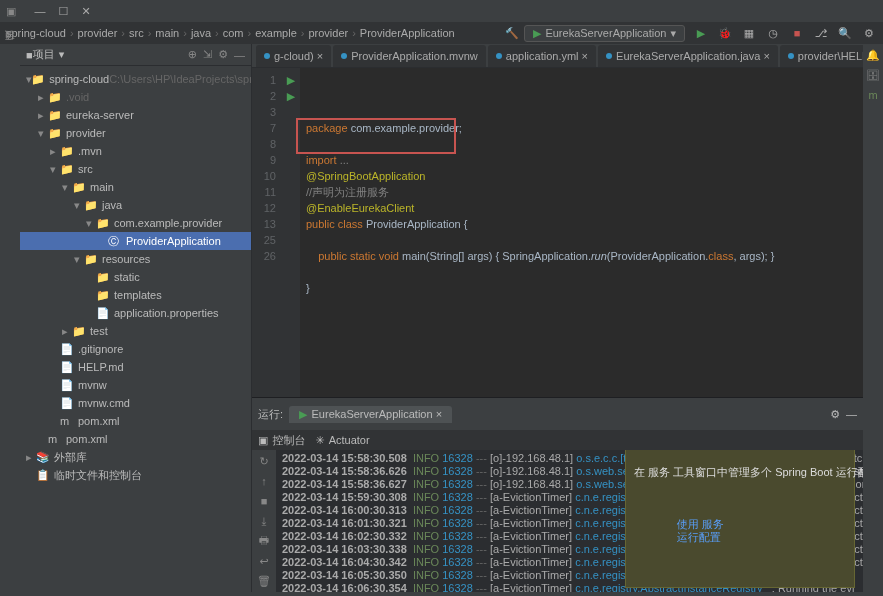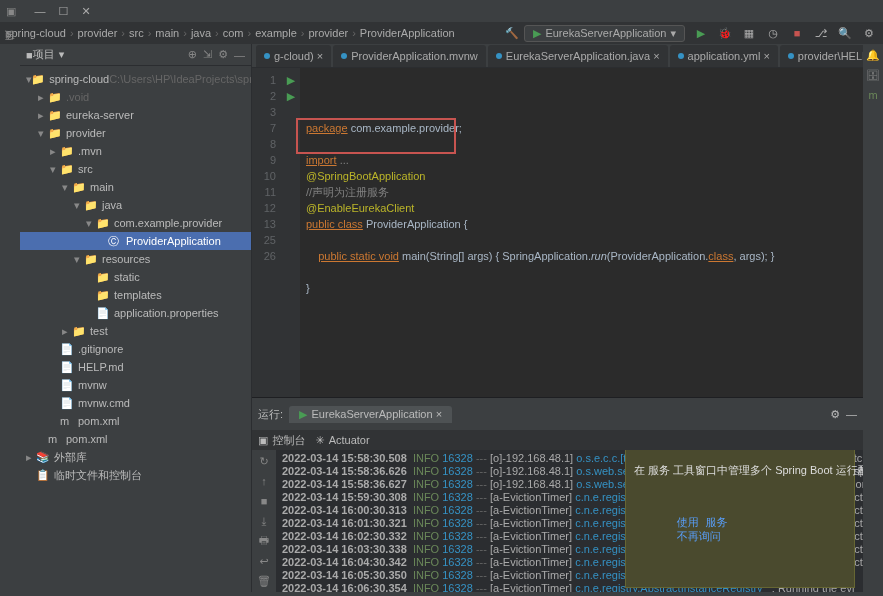--- a/index.html
+++ b/index.html
@@ -9,21 +9,21 @@
 .titlebar .title-center { flex: 1; text-align: center; color: #888; }
 .titlebar .winbtns span { margin-left: 10px; cursor: pointer; color: #aaa; }
 .navbar { height: 22px; background: #313335; display: flex; align-items: center; padding: 0 6px; color: #aaa; gap: 4px; }
 .navbar .crumb { margin-right: 4px; }
 .navbar .sep { margin-right: 4px; color: #666; }
 .navbar .fill { flex: 1; }
 .navbar .run-config { background: #3c3f41; border: 1px solid #555; padding: 1px 8px; border-radius: 3px; display: flex; align-items: center; gap: 4px; }
 .navbar .icon-btn { width: 16px; height: 16px; display: inline-flex; align-items: center; justify-content: center; margin-left: 4px; cursor: pointer; }
 .green { color: #499c54; }
 .red { color: #c75450; }
-.keyword { color: #cc7832; text-decoration: underline; }
+.keyword { color: #cc7832; }
 .comment { color: #808080; }
 .annot { color: #bbb529; }
 .body-main { flex: 1; display: flex; min-height: 0; }
 .left-gutter, .right-gutter { width: 20px; background: #3c3f41; display: flex; flex-direction: column; align-items: center; padding-top: 4px; gap: 6px; }
 .left-gutter .vlabel { writing-mode: vertical-lr; transform: rotate(180deg); color: #888; font-size: 10px; }
 .gut-icon { width: 14px; height: 14px; color: #888; cursor: pointer; display: flex; align-items: center; justify-content: center; }
 .sidebar { width: 232px; background: #3c3f41; display: flex; flex-direction: column; border-right: 1px solid #2b2d30; }
 .side-header { height: 22px; display: flex; align-items: center; padding: 0 6px; color: #bbb; border-bottom: 1px solid #2b2d30; }
 .side-header .fill { flex: 1; }
 .side-header .hicon { margin-left: 6px; cursor: pointer; color: #888; }
@@ -51,21 +51,21 @@
 .con-tools { width: 24px; background: #3c3f41; display: flex; flex-direction: column; align-items: center; padding-top: 4px; gap: 6px; }
 .con-text { flex: 1; font-family: Consolas, monospace; font-size: 10px; line-height: 13px; padding: 2px 6px; white-space: pre; overflow: hidden; color: #aaa; position: relative; }
 .log-ts { color: #aaa; font-weight: bold; }
 .log-dash { color: #666; }
 .log-info { color: #6a8759; }
 .log-pid { color: #3592c4; }
 .log-thread { color: #aaa; }
 .log-class { color: #3592c4; }
 .log-msg { color: #aaa; }
 .notif { position: absolute; right: 8px; bottom: 4px; background: #4a4a2e; border: 1px solid #666633; padding: 4px 8px; color: #ddd; font-size: 10px; width: 230px; }
-.notif .links a { color: #589df6; cursor: pointer; font-family: Liberation Mono, monospace; }
+.notif .links a { color: #589df6; cursor: pointer; }
 .statusbar { height: 4px; background: #3c3f41; }
 </style>
 </head>
 <body>
 
 <div class="titlebar">
   <span>▣</span>
   <span class="winbtns">
     <span>—</span>
     <span>☐</span>
@@ -233,25 +233,25 @@
         <div class="tab">
           <span class="dot"></span>
           <span>g-cloud) ×</span>
         </div>
         <div class="tab">
           <span class="dot"></span>
           <span>ProviderApplication.mvnw</span>
         </div>
         <div class="tab">
           <span class="dot"></span>
+          <span>application.yml ×</span>
+        </div>
+        <div class="tab">
+          <span class="dot"></span>
           <span>EurekaServerApplication.java ×</span>
-        </div>
-        <div class="tab">
-          <span class="dot"></span>
-          <span>application.yml ×</span>
         </div>
         <div class="tab">
           <span class="dot"></span>
           <span>provider\HELP.md ×</span>
         </div>
       </div>
     <div class="editor">
       <div class="lnums" id="lnums">
           <div>1</div>
           <div>2</div>
@@ -307,21 +307,21 @@
           <span class="gut-icon red">■</span>
           <span class="gut-icon">⤓</span>
           <span class="gut-icon">🖶</span>
           <span class="gut-icon">↩</span>
           <span class="gut-icon">🗑</span>
         </div>
         <div class="con-text" id="contxt"><div><span class="log-ts">2022-03-14 15:58:30.508</span>  <span class="log-info">INFO</span> <span class="log-pid">16328</span> <span class="log-dash">---</span> <span class="log-thread">[o]-192.168.48.1]</span> <span class="log-class">o.s.e.c.c.[tomcat].[localhost].[/]</span>   <span class="log-msg">: Initializing Spring DispatcherServlet 'dispatcherServlet'</span></div><div><span class="log-ts">2022-03-14 15:58:36.626</span>  <span class="log-info">INFO</span> <span class="log-pid">16328</span> <span class="log-dash">---</span> <span class="log-thread">[o]-192.168.48.1]</span> <span class="log-class">o.s.web.servlet.DispatcherServlet</span>   <span class="log-msg">: Initializing Servlet 'dispatcherServlet'</span></div><div><span class="log-ts">2022-03-14 15:58:36.627</span>  <span class="log-info">INFO</span> <span class="log-pid">16328</span> <span class="log-dash">---</span> <span class="log-thread">[o]-192.168.48.1]</span> <span class="log-class">o.s.web.servlet.DispatcherServlet</span>   <span class="log-msg">: Completed initialization in 1 ms</span></div><div><span class="log-ts">2022-03-14 15:59:30.308</span>  <span class="log-info">INFO</span> <span class="log-pid">16328</span> <span class="log-dash">---</span> <span class="log-thread">[a-EvictionTimer]</span> <span class="log-class">c.n.e.registry.AbstractInstanceRegistry</span>   <span class="log-msg">: Running the evict task with compensationTime 0ms</span></div><div><span class="log-ts">2022-03-14 16:00:30.313</span>  <span class="log-info">INFO</span> <span class="log-pid">16328</span> <span class="log-dash">---</span> <span class="log-thread">[a-EvictionTimer]</span> <span class="log-class">c.n.e.registry.AbstractInstanceRegistry</span>   <span class="log-msg">: Running the evict task with compensationTime 5ms</span></div><div><span class="log-ts">2022-03-14 16:01:30.321</span>  <span class="log-info">INFO</span> <span class="log-pid">16328</span> <span class="log-dash">---</span> <span class="log-thread">[a-EvictionTimer]</span> <span class="log-class">c.n.e.registry.AbstractInstanceRegistry</span>   <span class="log-msg">: Running the evict task with compensationTime 7ms</span></div><div><span class="log-ts">2022-03-14 16:02:30.332</span>  <span class="log-info">INFO</span> <span class="log-pid">16328</span> <span class="log-dash">---</span> <span class="log-thread">[a-EvictionTimer]</span> <span class="log-class">c.n.e.registry.AbstractInstanceRegistry</span>   <span class="log-msg">: Running the evict task with compensationTime 10ms</span></div><div><span class="log-ts">2022-03-14 16:03:30.338</span>  <span class="log-info">INFO</span> <span class="log-pid">16328</span> <span class="log-dash">---</span> <span class="log-thread">[a-EvictionTimer]</span> <span class="log-class">c.n.e.registry.AbstractInstanceRegistry</span>   <span class="log-msg">: Running the evict task with compensationTime 5ms</span></div><div><span class="log-ts">2022-03-14 16:04:30.342</span>  <span class="log-info">INFO</span> <span class="log-pid">16328</span> <span class="log-dash">---</span> <span class="log-thread">[a-EvictionTimer]</span> <span class="log-class">c.n.e.registry.AbstractInstanceRegistry</span>   <span class="log-msg">: Running the evict task with compensationTime 4ms</span></div><div><span class="log-ts">2022-03-14 16:05:30.350</span>  <span class="log-info">INFO</span> <span class="log-pid">16328</span> <span class="log-dash">---</span> <span class="log-thread">[a-EvictionTimer]</span> <span class="log-class">c.n.e.registry.AbstractInstanceRegistry</span>   <span class="log-msg">: Running the evi</span></div><div><span class="log-ts">2022-03-14 16:06:30.354</span>  <span class="log-info">INFO</span> <span class="log-pid">16328</span> <span class="log-dash">---</span> <span class="log-thread">[a-EvictionTimer]</span> <span class="log-class">c.n.e.registry.AbstractInstanceRegistry</span>   <span class="log-msg">: Running the evi</span></div><div class="notif">
             <div>在 服务 工具窗口中管理多个 Spring Boot 运行配置</div>
             <div class="links">
               <a>使用 服务</a>
-              <a>不再询问</a>
+              <a>运行配置</a>
             </div>
           </div></div>
       </div>
     </div>
   </div>
 
   <div class="right-gutter">
     <span class="gut-icon">🔔</span>
     <span class="gut-icon">🗄</span>
     <span class="gut-icon" style="color:#6a8759">m</span>

